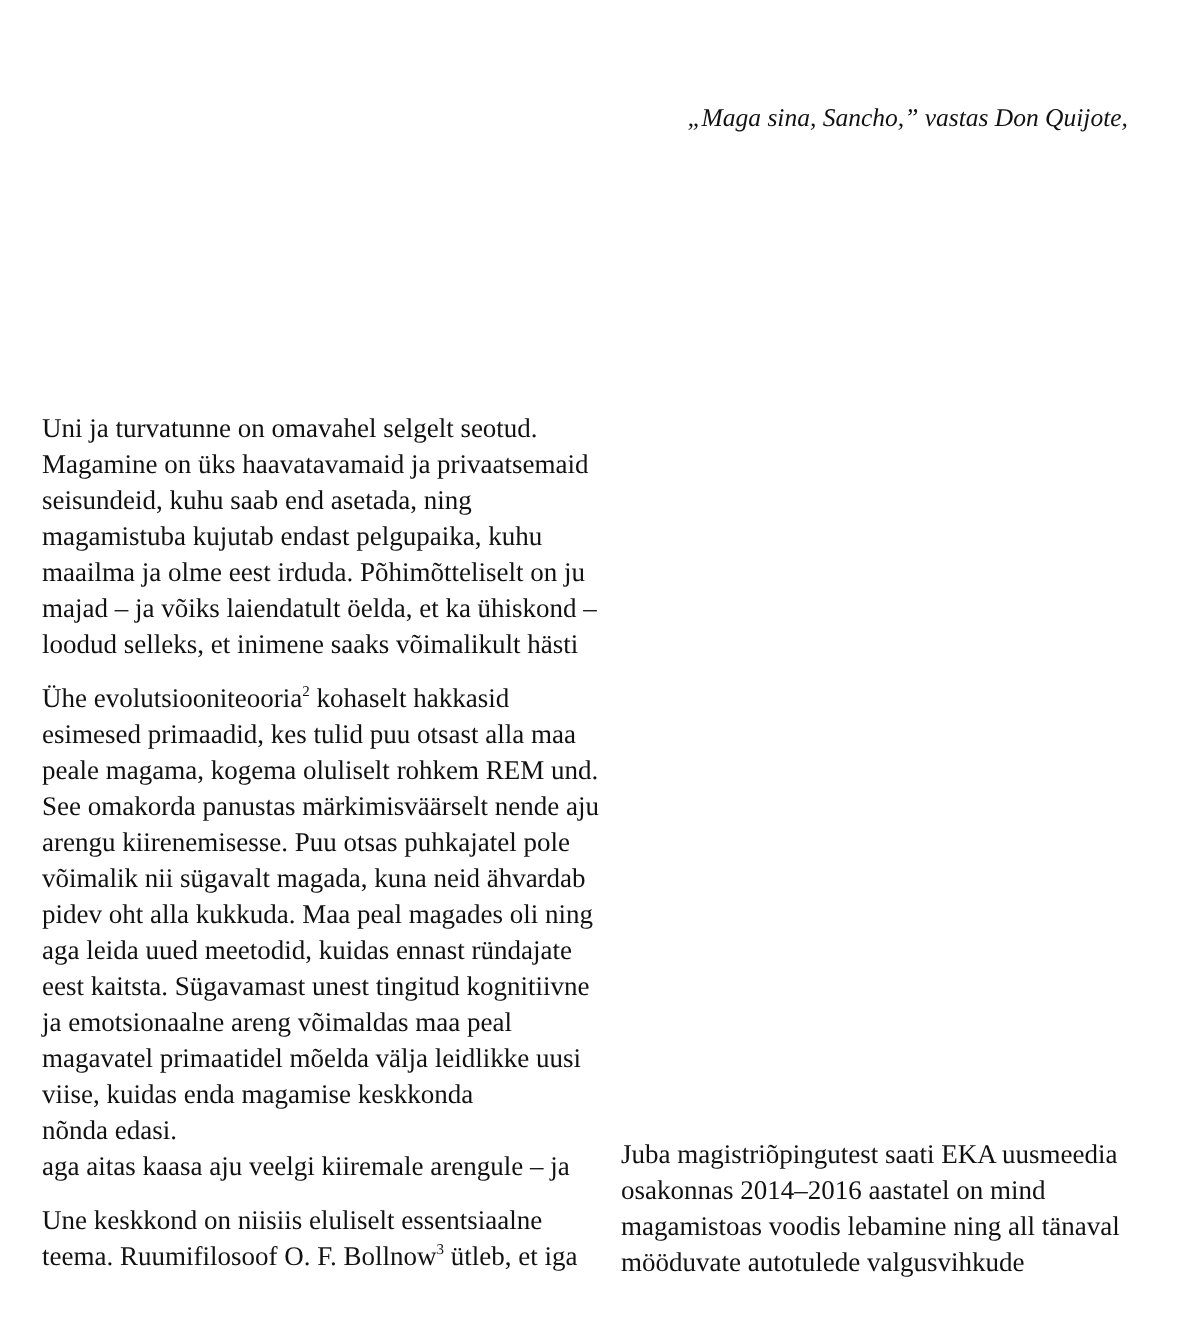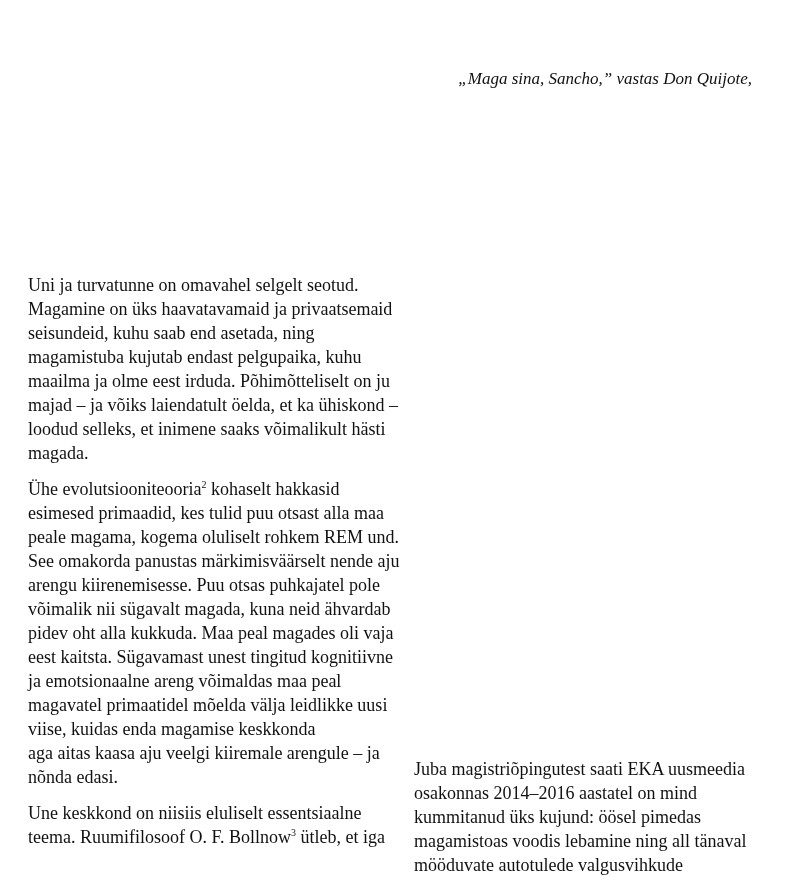--- a/index.html
+++ b/index.html
@@ -72,44 +72,43 @@
 
 <div class="col col-left">
   <p>
     <span class="ln">Uni ja turvatunne on omavahel selgelt seotud.</span>
     <span class="ln">Magamine on üks haavatavamaid ja privaatsemaid</span>
     <span class="ln">seisundeid, kuhu saab end asetada, ning</span>
     <span class="ln">magamistuba kujutab endast pelgupaika, kuhu</span>
     <span class="ln">maailma ja olme eest irduda. Põhimõtteliselt on ju</span>
     <span class="ln">majad – ja võiks laiendatult öelda, et ka ühiskond –</span>
     <span class="ln">loodud selleks, et inimene saaks võimalikult hästi</span>
-    <span class="ln">magada.</span>
   </p>
   <p>
     <span class="ln"><span>Ühe evolutsiooniteooria</span><sup>2</sup><span> kohaselt hakkasid</span></span>
     <span class="ln">esimesed primaadid, kes tulid puu otsast alla maa</span>
     <span class="ln">peale magama, kogema oluliselt rohkem REM und.</span>
     <span class="ln">See omakorda panustas märkimisväärselt nende aju</span>
     <span class="ln">arengu kiirenemisesse. Puu otsas puhkajatel pole</span>
     <span class="ln">võimalik nii sügavalt magada, kuna neid ähvardab</span>
-    <span class="ln">pidev oht alla kukkuda. Maa peal magades oli vaja</span>
+    <span class="ln">pidev oht alla kukkuda. Maa peal magades oli ning</span>
+    <span class="ln">aga leida uued meetodid, kuidas ennast ründajate</span>
     <span class="ln">eest kaitsta. Sügavamast unest tingitud kognitiivne</span>
     <span class="ln">ja emotsionaalne areng võimaldas maa peal</span>
     <span class="ln">magavatel primaatidel mõelda välja leidlikke uusi</span>
     <span class="ln">viise, kuidas enda magamise keskkonda</span>
+    <span class="ln">nõnda edasi.</span>
     <span class="ln">aga aitas kaasa aju veelgi kiiremale arengule – ja</span>
-    <span class="ln">nõnda edasi.</span>
   </p>
   <p>
     <span class="ln">Une keskkond on niisiis eluliselt essentsiaalne</span>
     <span class="ln"><span>teema. Ruumifilosoof O. F. Bollnow</span><sup>3</sup><span> ütleb, et iga</span></span>
   </p>
 </div>
 
 <div class="col col-right">
   <p>
     <span class="ln">Juba magistriõpingutest saati EKA uusmeedia</span>
     <span class="ln">osakonnas 2014–2016 aastatel on mind</span>
-    <span class="ln">kummitanud üks kujund: öösel pimedas</span>
     <span class="ln">magamistoas voodis lebamine ning all tänaval</span>
     <span class="ln">mööduvate autotulede valgusvihkude</span>
   </p>
 </div>
 
 </body></html>

